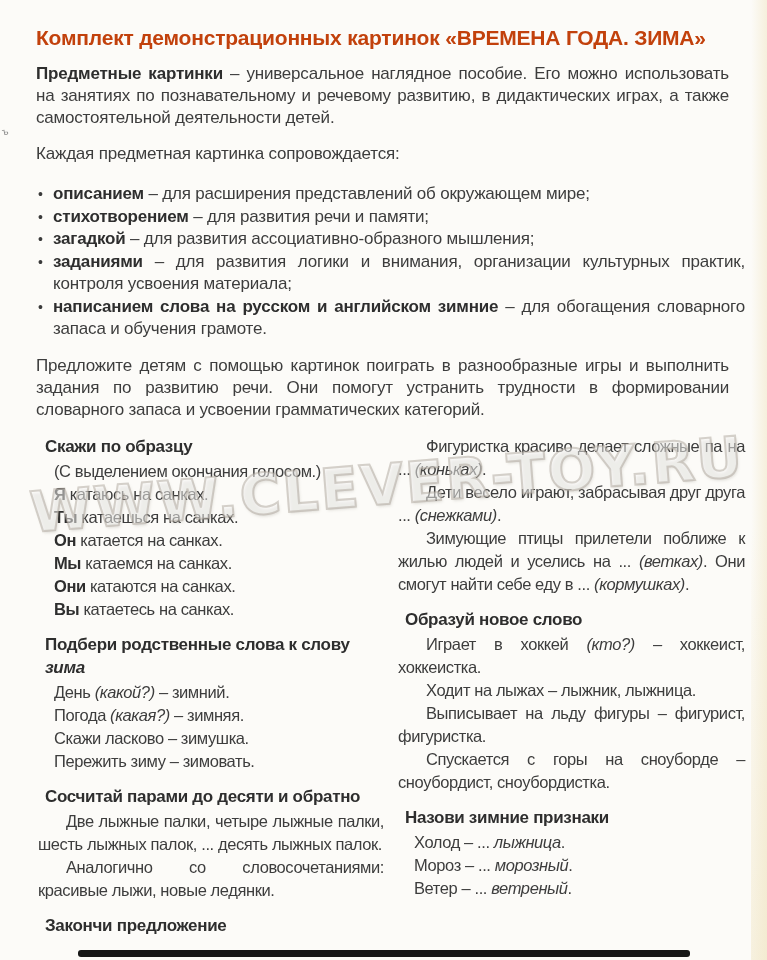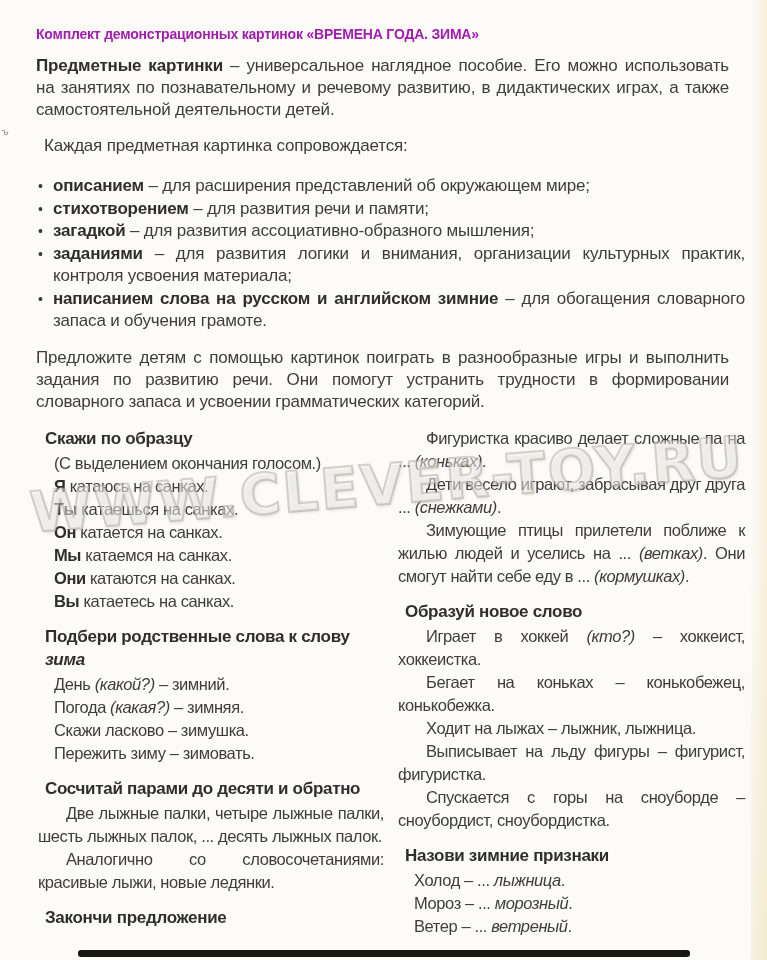--- a/index.html
+++ b/index.html
@@ -7,28 +7,28 @@
     width:767px;height:960px;position:relative;overflow:hidden;
     background:#fcfbf8;
     font-family:"Liberation Sans","DejaVu Sans",sans-serif;
     color:#3d3d3d;
     -webkit-font-smoothing:antialiased;
   }
   .page{position:absolute;inset:0;padding:26px 22px 0 36px;box-sizing:border-box;}
   .b{font-weight:bold;color:#2e2e2e;}
   .i{font-style:italic;}
   .title{
-    font-size:14px;font-weight:bold;color:#a21caf;margin:0 0 13px 0;
+    font-size:21px;font-weight:bold;color:#c2410c;margin:0 0 13px 0;
     letter-spacing:-0.2px;white-space:nowrap;
   }
   .intro{
     font-size:17px;line-height:22px;margin:0 16px 14px 0;
     text-align:justify;letter-spacing:-0.2px;
   }
-  .lead{font-size:17px;line-height:22px;letter-spacing:-0.2px;margin:0 0 1px 8px;}
+  .lead{font-size:17px;line-height:22px;letter-spacing:-0.2px;margin:0 0 1px 0;}
   ul.bullets{
     list-style:none;margin:18px 0 14px 0;padding:0;
     font-size:17px;line-height:22.5px;letter-spacing:-0.2px;
   }
   ul.bullets li{position:relative;padding-left:17px;text-align:justify;}
   ul.bullets li::before{
     content:"•";position:absolute;left:2px;top:0;
     font-size:14px;color:#3a3a3a;
   }
   .cols{display:flex;gap:14px;margin-top:12px;margin-left:2px;}
@@ -111,21 +111,20 @@
       </div>
     <div class="col col-right">
         <div class="section">
           <p class="para"><span>Фигуристка красиво делает сложные па на ... </span><span class="i">(коньках)</span><span>.</span></p>
           <p class="para"><span>Дети весело играют, забрасывая друг друга ... </span><span class="i">(снежками)</span><span>.</span></p>
           <p class="para"><span>Зимующие птицы прилетели поближе к жилью людей и уселись на ... </span><span class="i">(ветках)</span><span>. Они смогут найти себе еду в ... </span><span class="i">(кормушках)</span><span>.</span></p>
         </div>
         <div class="section">
           <div class="h"><span class="b">Образуй новое слово</span></div>
           <p class="para"><span>Играет в хоккей </span><span class="i">(кто?)</span><span> – хоккеист, хоккеистка.</span></p>
-          <p class="para"><span>Бегает на коньках – конькобежец, конькобежка.</span></p>
           <p class="para"><span>Ходит на лыжах – лыжник, лыжница.</span></p>
           <p class="para"><span>Выписывает на льду фигуры – фигурист, фигуристка.</span></p>
           <p class="para"><span>Спускается с горы на сноуборде – сноубордист, сноубордистка.</span></p>
         </div>
         <div class="section">
           <div class="h"><span class="b">Назови зимние признаки</span></div>
           <div class="line"><span>Холод – ... </span><span class="i">лыжница</span><span>.</span></div>
           <div class="line"><span>Мороз – ... </span><span class="i">морозный</span><span>.</span></div>
           <div class="line"><span>Ветер – ... </span><span class="i">ветреный</span><span>.</span></div>
         </div>

